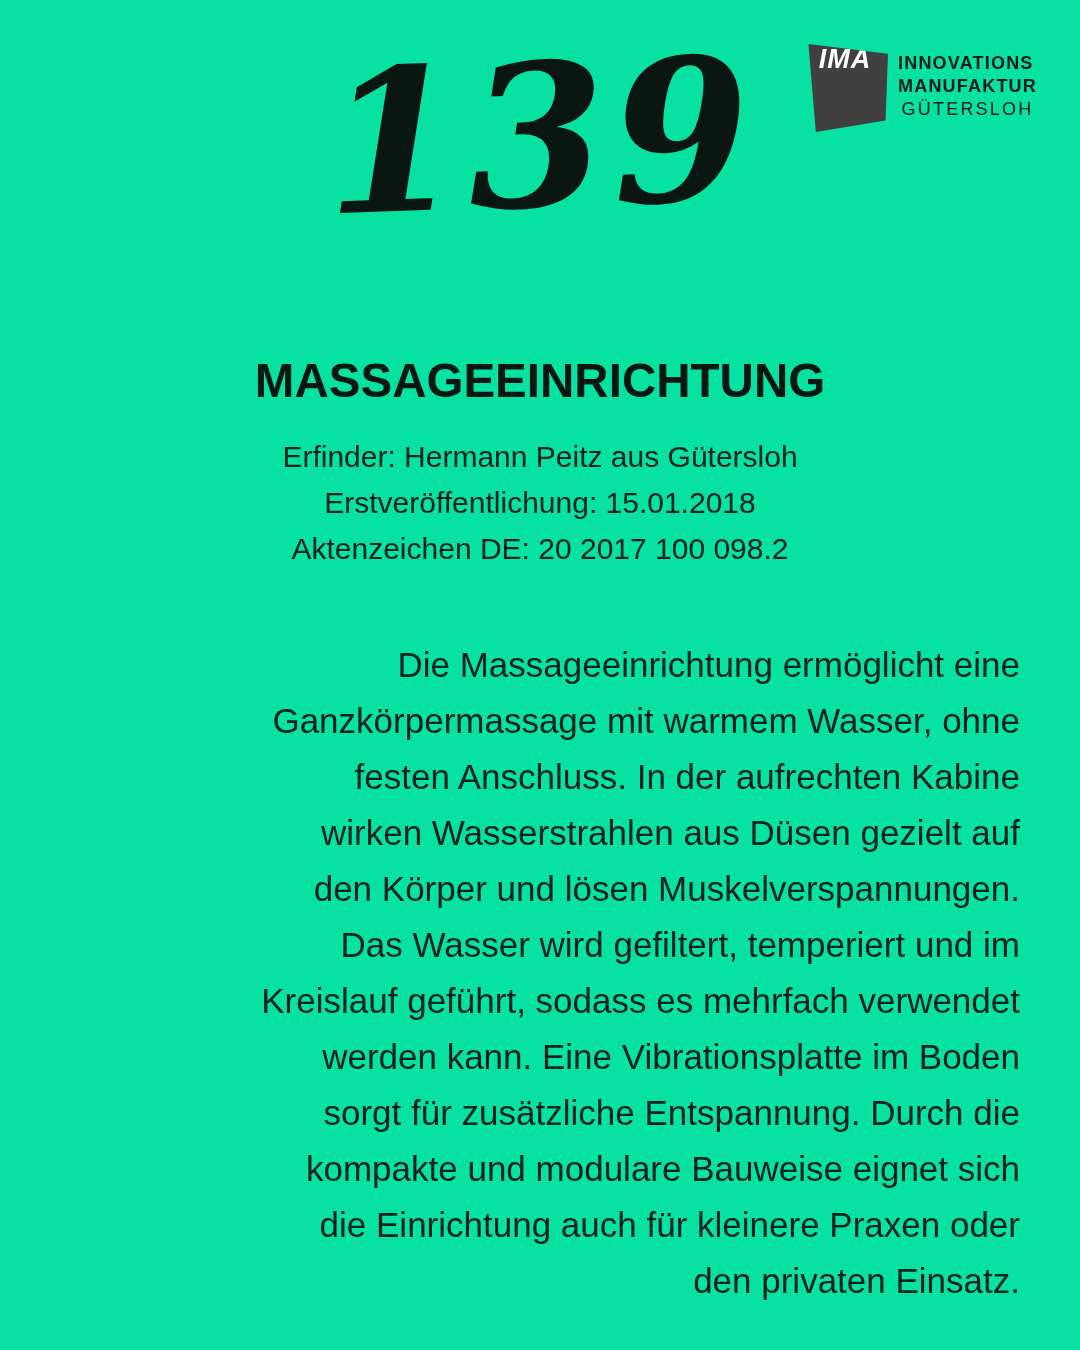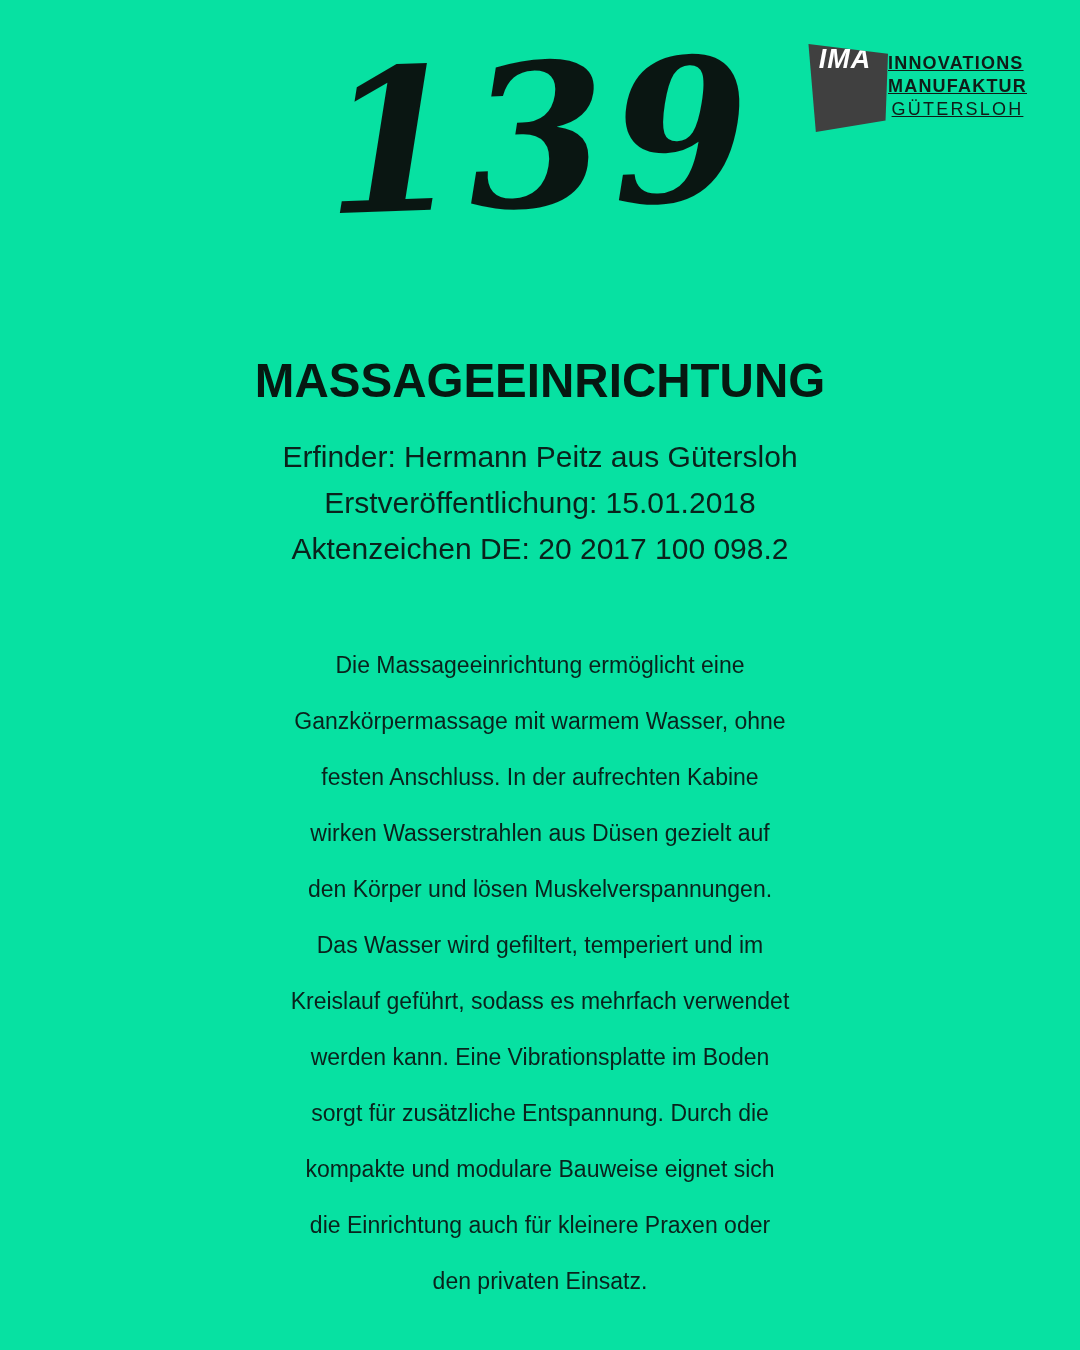--- a/index.html
+++ b/index.html
@@ -45,21 +45,21 @@
     justify-content: center;
   }
   .logo-mark-text {
     color: #FFFFFF;
     font-style: italic;
     font-weight: bold;
     font-size: 27px;
     letter-spacing: 1px;
     padding-right: 4px;
   }
-  .logo-text { padding-top: 8px; color: #101C17; text-decoration: underline; }
+  .logo-text { margin-left: 10px; padding-top: 8px; color: #101C17; }
   .logo-line { font-size: 18px; font-weight: bold; letter-spacing: 1.2px; line-height: 23px; }
   .logo-line.light { font-weight: 400; letter-spacing: 2.2px; text-align: center; }
 
   
   .card-title {
     position: absolute;
     top: 352px;
     left: 0;
     width: 1080px;
     text-align: center;
@@ -83,22 +83,22 @@
     color: #0A221C;
     white-space: pre-line;
   }
 
   
   .body-text {
     position: absolute;
     top: 637px;
     left: 60px;
     width: 960px;
-    text-align: center;
-    font-size: 23px;
+    text-align: right;
+    font-size: 35px;
     font-weight: 400;
     line-height: 56px;
     color: #0A221C;
     white-space: pre-line;
   }
 </style>
 </head>
 <body>
 
 <div class="canvas">

